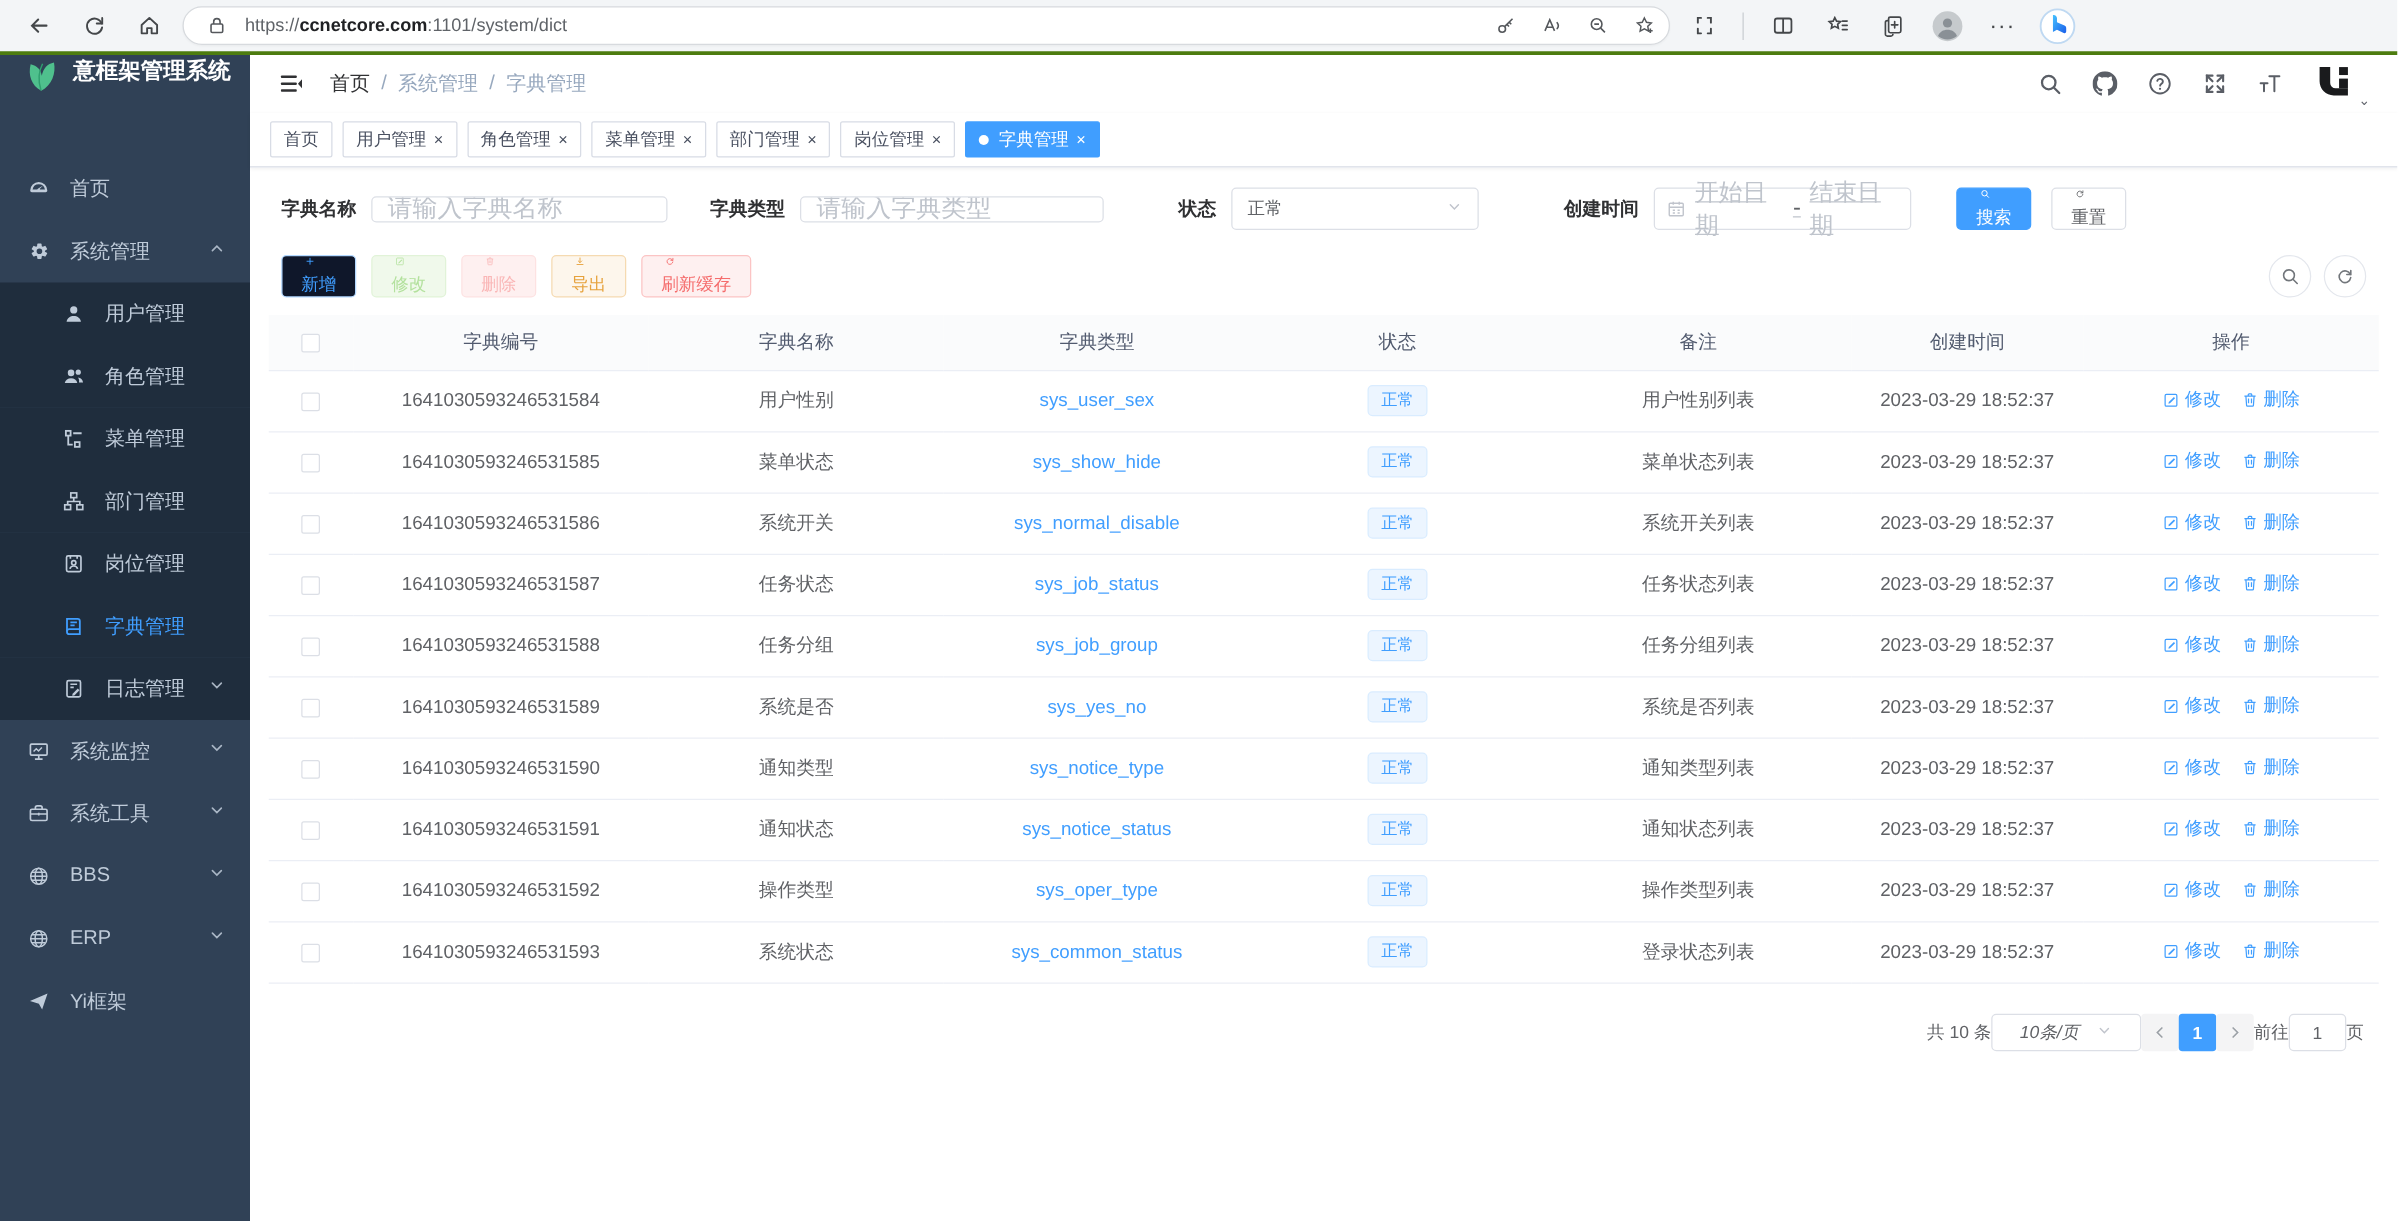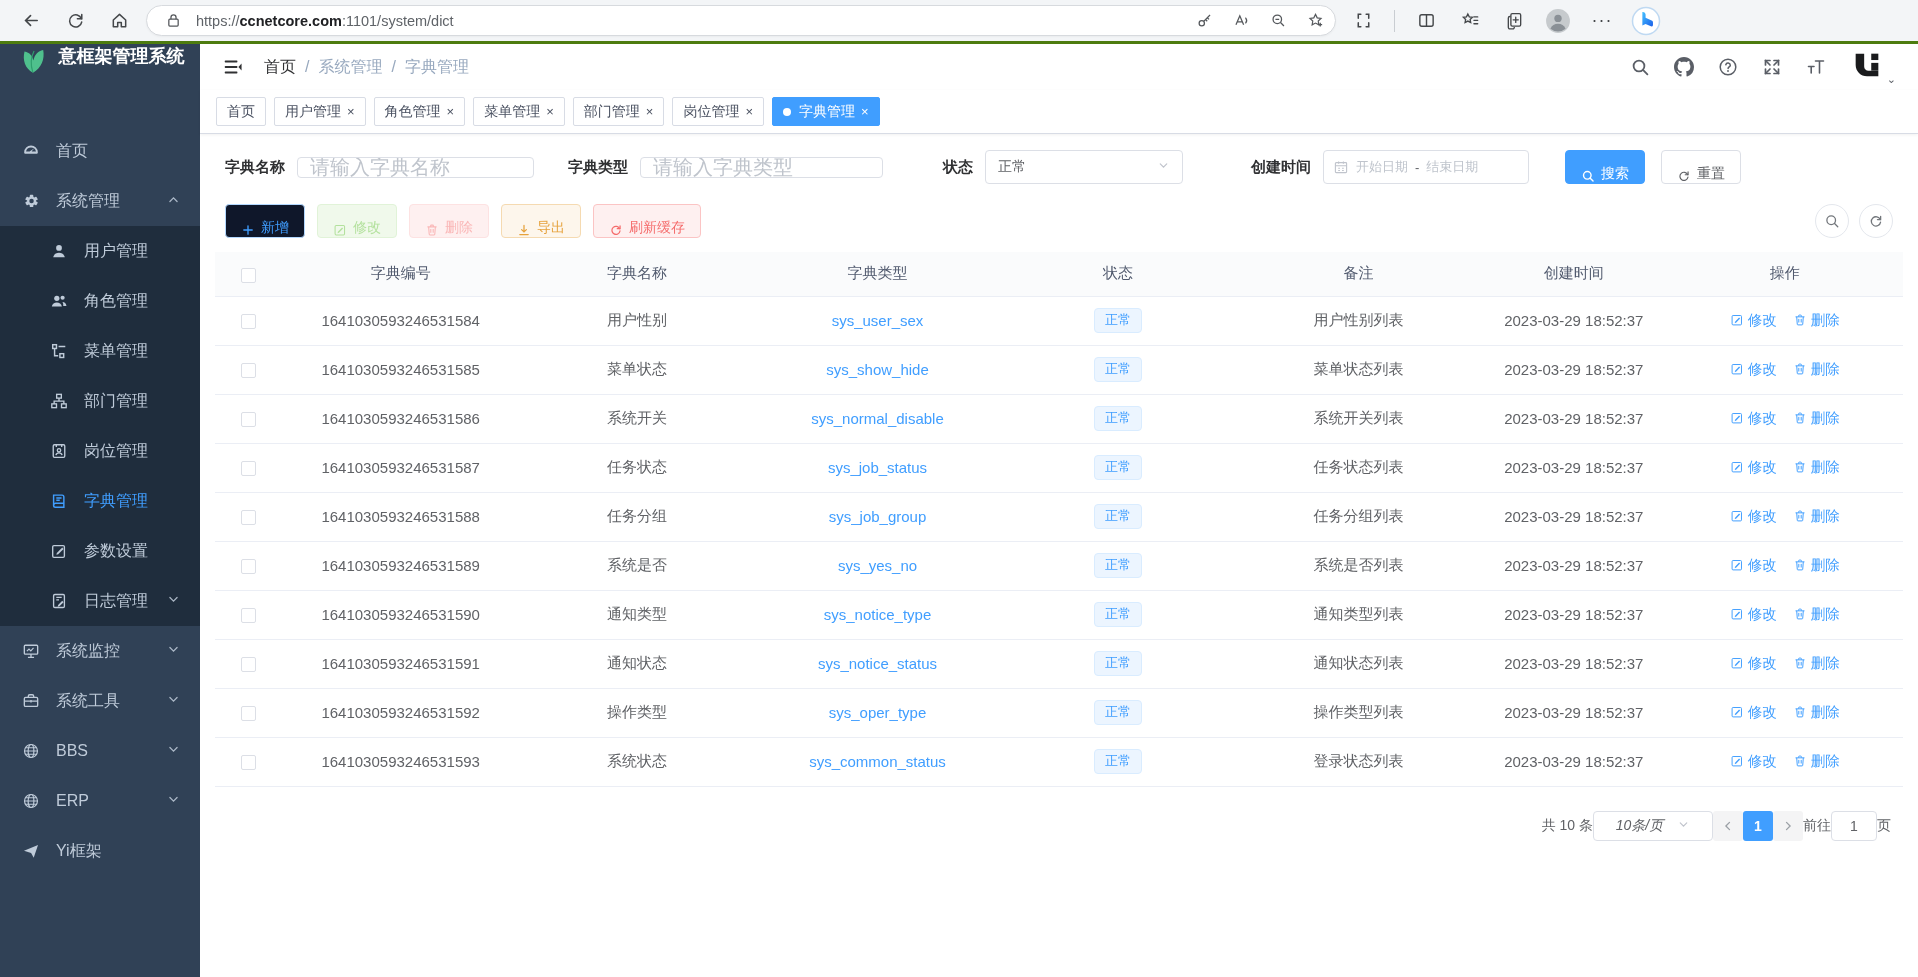--- a/index.html
+++ b/index.html
@@ -78,28 +78,28 @@
     font-size:20px; color:#606266; font-family:inherit; }
   .f-input::placeholder { color:#bfc4cc; }
   .name-input { width:237px; margin-right:34px; }
   .type-input { width:243px; margin-right:60px; }
   .f-select { width:198px; height:34px; border:1px solid #dcdfe6; border-radius:4px;
     display:flex; align-items:center; padding:0 12px; color:#606266; font-size:14px;
     margin-right:68px; cursor:pointer; }
   .f-select .sel-caret { margin-left:auto; color:#c0c4cc; }
   .sel-caret svg { width:13px; height:13px; }
   .date-range { width:206px; height:34px; border:1px solid #dcdfe6; border-radius:4px;
-    display:flex; align-items:center; padding:0 9px; gap:7px; color:#bfc4cc; font-size:13px;
-    margin-right:36px; cursor:pointer; }
+    display:flex; align-items:center; padding:0 9px; gap:7px; color:#bfc4cc; font-size:19px;
+    margin-right:36px; cursor:pointer;text-decoration:underline; }
   .date-range .cal-icon { color:#c0c4cc; width:16px; height:16px; }
   .cal-icon svg { width:16px; height:16px; }
   .date-sep { color:#606266; }
   .btn { height:34px; border-radius:4px; border:1px solid transparent; font-size:14px;
-    display:inline-flex; align-items:flex-end; gap:6px; padding:0 15px; cursor:pointer;
-    font-family:inherit; background:#fff; }
+    display:inline-flex; align-items:flex-start; gap:6px; padding:0 15px; cursor:pointer;
+    font-family:inherit; background:#fff;flex-direction:column; }
   .btn svg { width:14px; height:14px; }
   .btn-search { background:#409eff; border-color:#409eff; color:#fff; margin-right:16px; }
   .btn-reset { border-color:#dcdfe6; color:#606266; }
 
   .toolbar-row { display:flex; align-items:center; margin:20px 10px 0 10px; gap:12px; }
   .btn-add    { color:#409eff; background:#0f172a; border-color:#b3d8ff; }
   .btn-edit   { color:#b3e19d; background:#f0f9eb; border-color:#e1f3d8; }
   .btn-del    { color:#fab6b6; background:#fef0f0; border-color:#fde2e2; }
   .btn-export { color:#e6a23c; background:#fdf6ec; border-color:#f5dab1; }
   .btn-cache  { color:#f56c6c; background:#fef0f0; border-color:#fbc4c4; }
@@ -331,29 +331,20 @@
               <path d="M4 3.5h9.4a2 2 0 0 1 2 2V17H6a2 2 0 0 1-2-2z"></path>
               <path d="M4 14.6a2 2 0 0 1 2-2h9.4"></path>
               <path d="M7 6.6h5.8M7 9.2h3.8"></path>
             </svg>
           </span>
           <span class="menu-label">字典管理</span>
         </div>
         <div class="menu-item sub">
           <span class="menu-icon">
             <svg viewBox="0 0 20 20" fill="none" stroke="currentColor" stroke-width="1.5">
-              <rect x="3" y="4" width="13" height="13" rx="1.4"></rect>
-              <path d="M7.6 12.2l6-6 1.5 1.5-6 6-2 .5z" fill="currentColor" stroke="none"></path>
-            </svg>
-          </span>
-          <span class="menu-label">参数设置</span>
-        </div>
-        <div class="menu-item sub">
-          <span class="menu-icon">
-            <svg viewBox="0 0 20 20" fill="none" stroke="currentColor" stroke-width="1.5">
               <rect x="4" y="2.8" width="12" height="14.4" rx="1.4"></rect>
               <path d="M7 6h6M7 8.8h3"></path>
               <path d="M9 14.4l4.6-4.6 1.5 1.5-4.6 4.6-1.9.4z" fill="currentColor" stroke="none"></path>
             </svg>
           </span>
           <span class="menu-label">日志管理</span>
           <span class="menu-chevron"><svg viewBox="0 0 20 20" fill="none" stroke="currentColor" stroke-width="2" stroke-linecap="round">
               <path d="M4.5 7l5.5 5.5L15.5 7"></path>
             </svg></span>
         </div>

